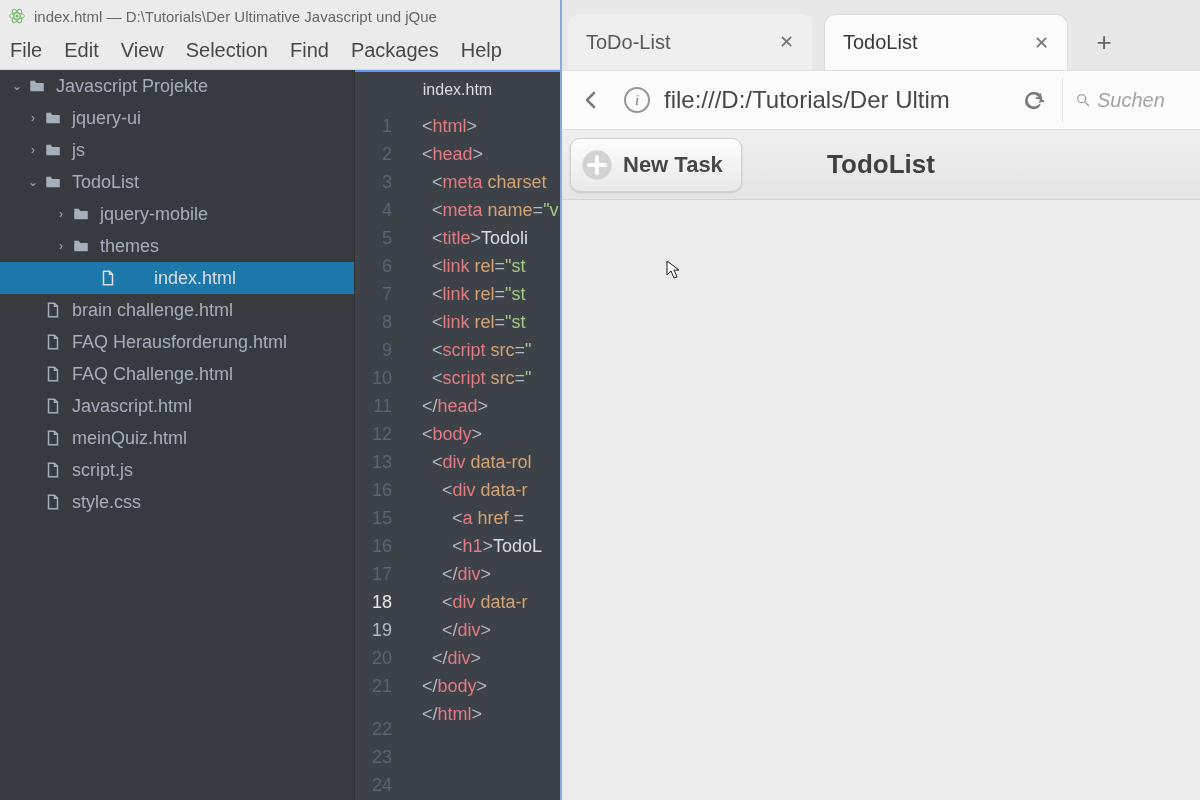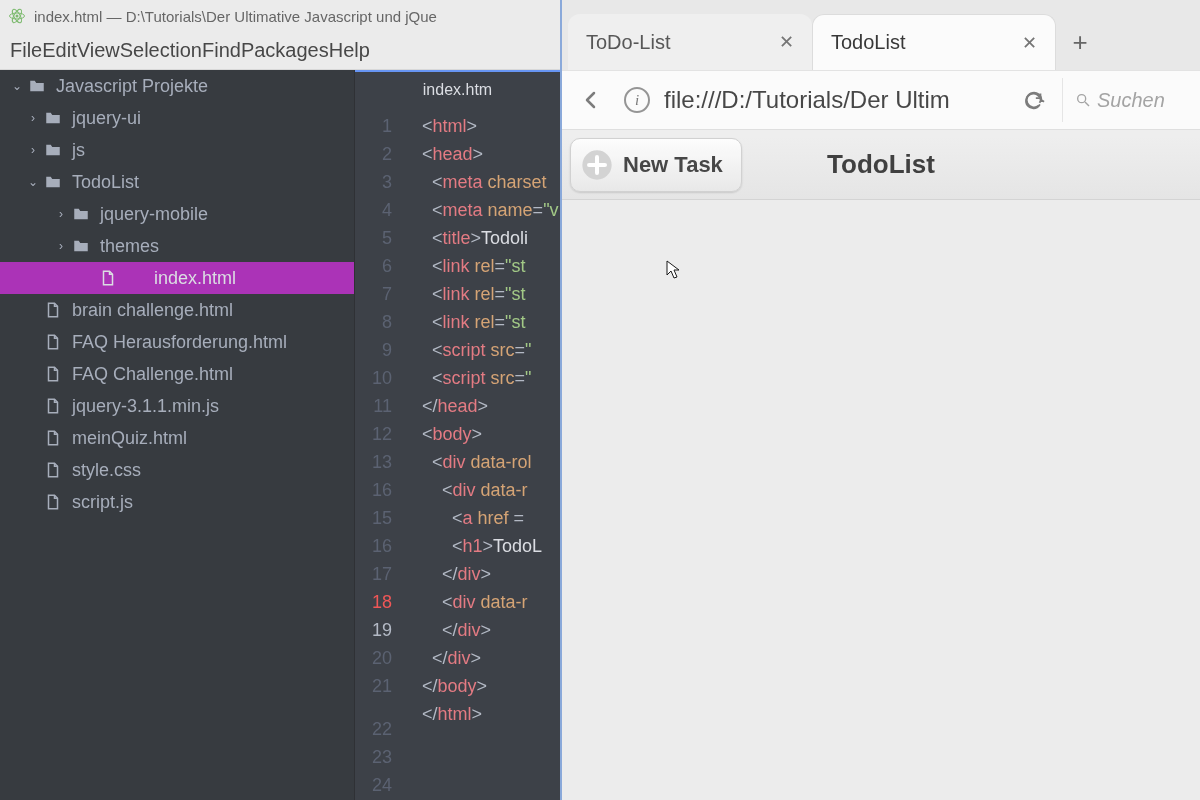--- a/index.html
+++ b/index.html
@@ -3,40 +3,40 @@
 <meta charset="utf-8">
 <style>
   * { margin:0; padding:0; box-sizing:border-box; font-family: "Segoe UI", Arial, sans-serif; }
   html,body { width:1200px; height:800px; overflow:hidden; background:#2a2e39; }
   .overlay { position:absolute; inset:0; background:rgba(255,255,255,0.10); pointer-events:none; }
 
   
   .editor { position:absolute; left:0; top:0; width:560px; height:800px; background:#282c34; color:#abb2bf; }
   .titlebar { height:32px; background:#e9e9e9; color:#555; display:flex; align-items:center; font-size:15px; padding:0 8px; }
   .titlebar .atom-icon { width:18px; height:18px; margin-right:8px; }
-  .menubar { height:38px; background:#e9e9e9; color:#333; display:flex; align-items:center; padding:0 10px; font-size:20px; border-bottom:1px solid #d4d4d4;}
+  .menubar { height:38px; background:#e9e9e9; color:#333; display:flex; align-items:center; gap:22px; padding:0 10px; font-size:20px; border-bottom:1px solid #d4d4d4;}
   .tree { position:absolute; left:0; top:70px; bottom:0; width:355px; background:#21252b; color:#9da5b4; font-size:18px; overflow:hidden; border-right:1px solid #181a1f;}
   .tree-row { display:flex; align-items:center; height:32px; padding-left:10px; white-space:nowrap; }
-  .tree-row.selected { background:#a21caf; color:#d7dae0;gap:27px; }
+  .tree-row.selected { background:#0369a1; color:#d7dae0;gap:27px; }
   .chev { width:14px; display:inline-block; text-align:center; margin-right:4px; font-size:12px;}
   .ico-folder, .ico-file { width:18px; height:18px; margin-right:10px; fill:#9da5b4; flex:0 0 auto;}
   .ico-folder.root { fill:#9da5b4; }
   .pad1 { padding-left:26px; } .pad2 { padding-left:54px; }
 
   .tabbar { position:absolute; left:355px; top:70px; right:0; height:38px; background:#21252b; display:flex; }
   .tab { flex:1; background:#282c34; color:#d7dae0; display:flex; align-items:center; justify-content:center; font-size:16px; border-top:2px solid #568af2;}
   .code { position:absolute; left:355px; top:108px; right:0; bottom:0; background:#282c34; font-family: Menlo, Consolas, monospace; font-size:18px; line-height:28px; }
   .gutter { position:absolute; left:0; top:0; width:45px; text-align:right; color:#495162; padding:4px 8px 0 0;}
   .codetext { position:absolute; left:67px; right:0; top:4px; white-space:pre; color:#abb2bf;}
   .t-angle{color:#abb2bf;} .t-tag{color:#e06c75;} .t-attr{color:#d19a66;} .t-str{color:#98c379;} .t-txt{color:#d7dae0;}
 
   
   .browser { position:absolute; left:560px; top:0; width:640px; height:800px; background:#eaeaea; border-left:2px solid #7da0d6;}
   .btop { background:#f5f5f5; }
-  .btabs { height:70px; display:flex; align-items:flex-end; background:#e6e6e6; padding:0 6px; gap:0;}
+  .btabs { height:70px; display:flex; align-items:flex-end; background:#e6e6e6; padding:0 6px; gap:12px;}
   .btab { height:56px; width:244px; border-radius:12px 12px 0 0; display:flex; align-items:center; justify-content:space-between; padding:0 18px; font-size:20px; color:#444;}
   .btab.inactive { background:#eeeeee; }
   .btab.active { background:#fbfbfb; border:1px solid #d9d9d9; border-bottom:none; font-weight:500; color:#222;}
   .btab .x { font-size:18px; color:#666; }
   .addtab { width:40px; height:40px; display:flex; align-items:center; justify-content:center; font-size:26px; color:#555; margin-left:4px; margin-bottom:8px;}
   .bnav { height:60px; background:#fbfbfb; border-top:1px solid #e0e0e0; border-bottom:1px solid #dcdcdc; display:flex; align-items:center; padding:0 8px; gap:6px;}
   .navbtn { width:44px; height:44px; border-radius:6px; display:flex; align-items:center; justify-content:center; color:#6e6e6e; font-size:22px;}
   .urlbox { flex:1; display:flex; align-items:center; height:44px; padding:0 4px; color:#333; font-size:24px; }
   .urlbox .info { width:26px; height:26px; border:2px solid #8a8a8a; border-radius:50%; display:flex; align-items:center; justify-content:center; font-size:15px; color:#6a6a6a; margin-right:14px; font-family:Georgia, serif; font-style:italic;}
   .searchbox { width:130px; display:flex; align-items:center; color:#9a9a9a; font-style:italic; font-size:20px; gap:6px; padding-left:12px; border-left:1px solid #e2e2e2; height:44px;}
@@ -150,45 +150,45 @@
             <path d="M14 3v4h4" fill="none" stroke="currentColor" stroke-width="2"></path>
           </svg>
           <span>FAQ Challenge.html</span>
         </div>
         <div class="tree-row pad1">
           <span class="chev"></span>
           <svg class="ico-file" viewBox="0 0 24 24">
             <path d="M6 3h8l4 4v14H6z" fill="none" stroke="currentColor" stroke-width="2"></path>
             <path d="M14 3v4h4" fill="none" stroke="currentColor" stroke-width="2"></path>
           </svg>
-          <span>jquery-3.1.1.min.js</span>
+          <span>Javascript.html</span>
         </div>
         <div class="tree-row pad1">
           <span class="chev"></span>
           <svg class="ico-file" viewBox="0 0 24 24">
             <path d="M6 3h8l4 4v14H6z" fill="none" stroke="currentColor" stroke-width="2"></path>
             <path d="M14 3v4h4" fill="none" stroke="currentColor" stroke-width="2"></path>
           </svg>
           <span>meinQuiz.html</span>
         </div>
         <div class="tree-row pad1">
           <span class="chev"></span>
           <svg class="ico-file" viewBox="0 0 24 24">
             <path d="M6 3h8l4 4v14H6z" fill="none" stroke="currentColor" stroke-width="2"></path>
             <path d="M14 3v4h4" fill="none" stroke="currentColor" stroke-width="2"></path>
           </svg>
+          <span>script.js</span>
+        </div>
+        <div class="tree-row pad1">
+          <span class="chev"></span>
+          <svg class="ico-file" viewBox="0 0 24 24">
+            <path d="M6 3h8l4 4v14H6z" fill="none" stroke="currentColor" stroke-width="2"></path>
+            <path d="M14 3v4h4" fill="none" stroke="currentColor" stroke-width="2"></path>
+          </svg>
           <span>style.css</span>
-        </div>
-        <div class="tree-row pad1">
-          <span class="chev"></span>
-          <svg class="ico-file" viewBox="0 0 24 24">
-            <path d="M6 3h8l4 4v14H6z" fill="none" stroke="currentColor" stroke-width="2"></path>
-            <path d="M14 3v4h4" fill="none" stroke="currentColor" stroke-width="2"></path>
-          </svg>
-          <span>script.js</span>
         </div>
       </div>
   </div>
 
   <div class="tabbar">
     <div class="tab">
         <span>index.htm</span>
       </div>
   </div>
 
@@ -204,21 +204,21 @@
         <div class=" " style="color: rgb(73, 81, 98);">8</div>
         <div class=" " style="color: rgb(73, 81, 98);">9</div>
         <div class=" " style="color: rgb(73, 81, 98);">10</div>
         <div class=" " style="color: rgb(73, 81, 98);">11</div>
         <div class=" " style="color: rgb(73, 81, 98);">12</div>
         <div class=" " style="color: rgb(73, 81, 98);">13</div>
         <div class=" " style="color: rgb(73, 81, 98);">16</div>
         <div class=" " style="color: rgb(73, 81, 98);">15</div>
         <div class=" " style="color: rgb(73, 81, 98);">16</div>
         <div class=" " style="color: rgb(73, 81, 98);">17</div>
-        <div class=" " style="color: #ef4444;">18</div>
+        <div class=" " style="color: #e5e5e5;">18</div>
         <div class="ln" style="color: rgb(171, 178, 191);">19</div>
         <div class=" " style="color: rgb(73, 81, 98);">20</div>
         <div class=" " style="color: rgb(73, 81, 98);">21</div>
         <div class=" " style="color: rgb(73, 81, 98); margin-top: 15px;">22</div>
         <div class=" " style="color: rgb(73, 81, 98);">23</div>
         <div class=" " style="color: rgb(73, 81, 98);">24</div>
       </div>
     <div class="codetext" id="codetext"><div><span class="t-angle">&lt;</span><span class="t-tag">html</span><span class="t-angle">&gt;</span></div><div><span class="t-angle">&lt;</span><span class="t-tag">head</span><span class="t-angle">&gt;</span></div><div><span class="">  </span><span class="t-angle">&lt;</span><span class="t-tag">meta</span><span class=""> </span><span class="t-attr">charset</span></div><div><span class="">  </span><span class="t-angle">&lt;</span><span class="t-tag">meta</span><span class=""> </span><span class="t-attr">name</span><span class="t-angle">=</span><span class="t-str">"v</span></div><div><span class="">  </span><span class="t-angle">&lt;</span><span class="t-tag">title</span><span class="t-angle">&gt;</span><span class="t-txt">Todoli</span></div><div><span class="">  </span><span class="t-angle">&lt;</span><span class="t-tag">link</span><span class=""> </span><span class="t-attr">rel</span><span class="t-angle">=</span><span class="t-str">"st</span></div><div><span class="">  </span><span class="t-angle">&lt;</span><span class="t-tag">link</span><span class=""> </span><span class="t-attr">rel</span><span class="t-angle">=</span><span class="t-str">"st</span></div><div><span class="">  </span><span class="t-angle">&lt;</span><span class="t-tag">link</span><span class=""> </span><span class="t-attr">rel</span><span class="t-angle">=</span><span class="t-str">"st</span></div><div><span class="">  </span><span class="t-angle">&lt;</span><span class="t-tag">script</span><span class=""> </span><span class="t-attr">src</span><span class="t-angle">=</span><span class="t-str">"</span></div><div><span class="">  </span><span class="t-angle">&lt;</span><span class="t-tag">script</span><span class=""> </span><span class="t-attr">src</span><span class="t-angle">=</span><span class="t-str">"</span></div><div><span class="t-angle">&lt;/</span><span class="t-tag">head</span><span class="t-angle">&gt;</span></div><div><span class="t-angle">&lt;</span><span class="t-tag">body</span><span class="t-angle">&gt;</span></div><div><span class="">  </span><span class="t-angle">&lt;</span><span class="t-tag">div</span><span class=""> </span><span class="t-attr">data-rol</span></div><div><span class="">    </span><span class="t-angle">&lt;</span><span class="t-tag">div</span><span class=""> </span><span class="t-attr">data-r</span></div><div><span class="">      </span><span class="t-angle">&lt;</span><span class="t-tag">a</span><span class=""> </span><span class="t-attr">href</span><span class=""> =</span></div><div><span class="">      </span><span class="t-angle">&lt;</span><span class="t-tag">h1</span><span class="t-angle">&gt;</span><span class="t-txt">TodoL</span></div><div><span class="">    </span><span class="t-angle">&lt;/</span><span class="t-tag">div</span><span class="t-angle">&gt;</span></div><div><span class="">    </span><span class="t-angle">&lt;</span><span class="t-tag">div</span><span class=""> </span><span class="t-attr">data-r</span></div><div><span class=""></span></div><div><span class="">    </span><span class="t-angle">&lt;/</span><span class="t-tag">div</span><span class="t-angle">&gt;</span></div><div><span class="">  </span><span class="t-angle">&lt;/</span><span class="t-tag">div</span><span class="t-angle">&gt;</span></div><div><span class="t-angle">&lt;/</span><span class="t-tag">body</span><span class="t-angle">&gt;</span></div><div><span class="t-angle">&lt;/</span><span class="t-tag">html</span><span class="t-angle">&gt;</span></div><div><span class=""></span></div></div>
   </div>
 </div>

